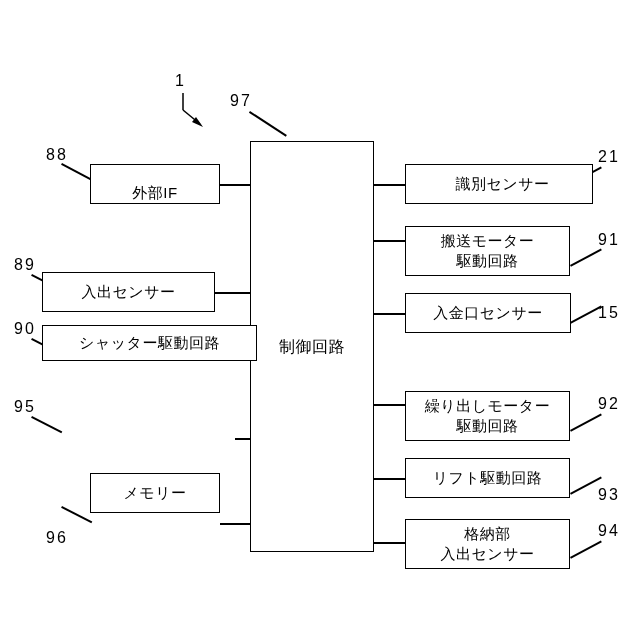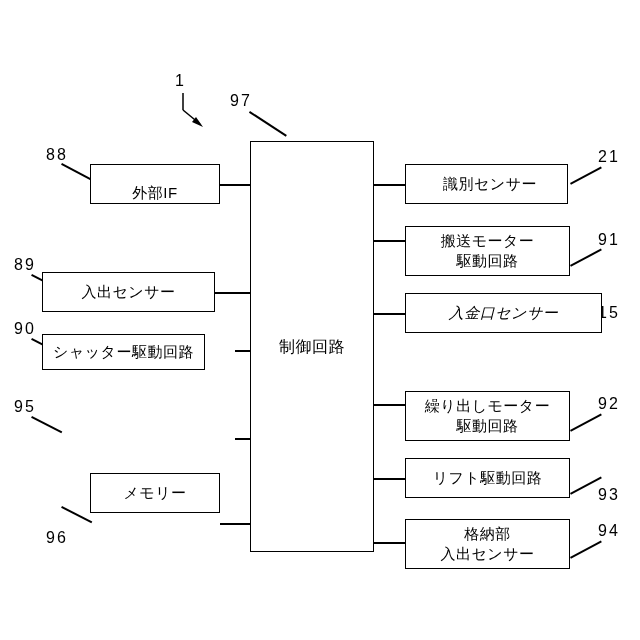--- a/index.html
+++ b/index.html
@@ -122,41 +122,41 @@
   </div>
 
   <div class="box" style="left:90px; top:164px; width:130px; height:40px;align-items:flex-end;">
     <span>外部IF</span>
   </div>
 
   <div class="box" style="left:42px; top:272px; width:173px; height:40px;">
     <span>入出センサー</span>
   </div>
 
-  <div class="box" style="left:42px; top:334px; width:163px; height:36px;">
+  <div class="box" style="left:42px; top:325px; width:215px; height:36px;">
     <span>シャッター駆動回路</span>
   </div>
 
 
   <div class="box" style="left:90px; top:473px; width:130px; height:40px;font-family:Liberation Serif, serif;">
     <span>メモリー</span>
   </div>
 
-  <div class="box" style="left:405px; top:164px; width:163px; height:40px;padding-left:7px;">
+  <div class="box" style="left:405px; top:164px; width:188px; height:40px;padding-left:7px;">
     <span>識別センサー</span>
   </div>
 
   <div class="box" style="left:405px; top:226px; width:165px; height:50px;">
     <span>
       <span>搬送モーター</span>
       <span>駆動回路</span>
     </span>
   </div>
 
-  <div class="box" style="left:405px; top:293px; width:197px; height:40px;font-style:italic;">
+  <div class="box" style="left:405px; top:293px; width:166px; height:40px;">
     <span>入金口センサー</span>
   </div>
 
   <div class="box" style="left:405px; top:391px; width:165px; height:50px;">
     <span>
       <span>繰り出しモーター</span>
       <span>駆動回路</span>
     </span>
   </div>
 

